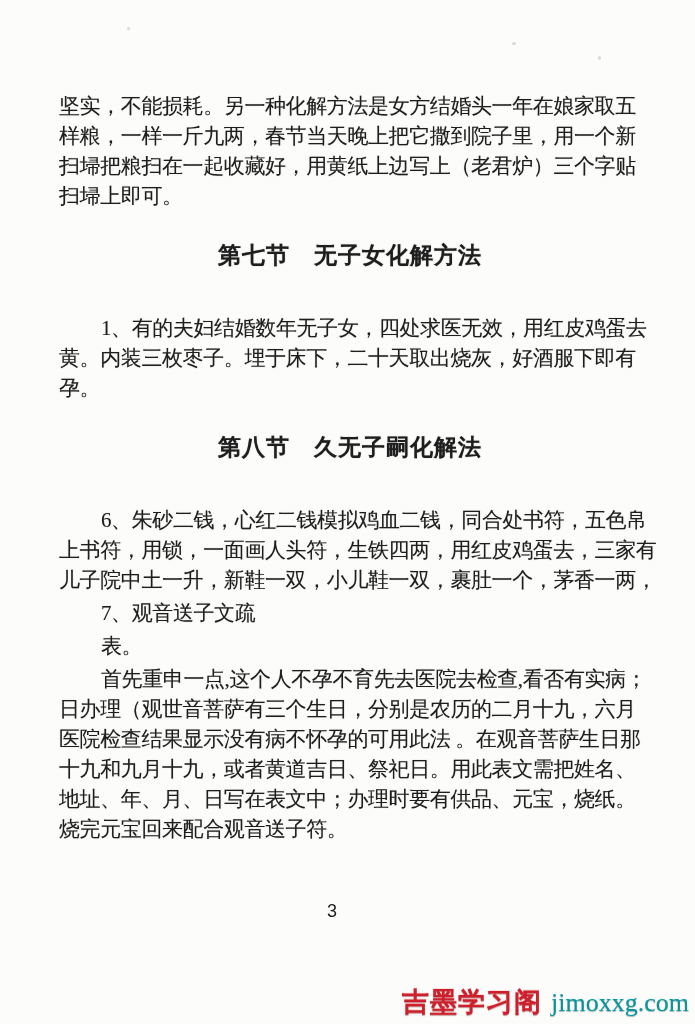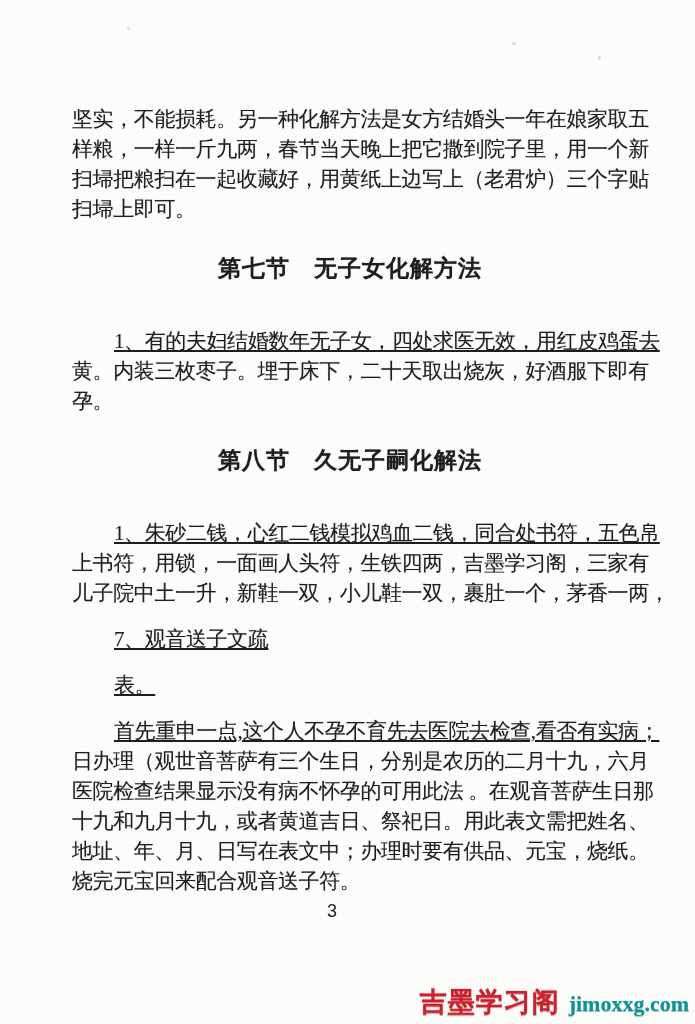--- a/index.html
+++ b/index.html
@@ -13,23 +13,23 @@
   .page { position: absolute; inset: 0; }
   .content {
     position: absolute;
     left: 56px; top: 88px; width: 588px;
     color: #1e1e1e;
     font-size: 21px;
     line-height: 30px;
     letter-spacing: -0.4px;
     text-shadow: 0 0 1px rgba(40,40,40,0.35);
   }
-  .para { margin: 16px; }
+  .para { margin: 3px; }
   .tline { white-space: nowrap; height: 30px; }
-  .para.indent .tline:first-child { text-indent: 42px; text-decoration: underline; }
+  .para.indent .tline:first-child { text-indent: 42px; }
   .heading {
     font-weight: bold;
     font-size: 23px;
     line-height: 34px;
     text-align: center;
     margin: 28px 0 40px 0;
     letter-spacing: 1px;
     text-shadow: 0 0 1px rgba(20,20,20,0.5);
   }
   .page-number {
@@ -47,21 +47,21 @@
     white-space: nowrap;
   }
   .wm-name {
     font-family: "Liberation Sans", sans-serif;
     font-size: 27px; font-weight: bold;
     letter-spacing: 1px;
     text-shadow: 0 1px 1px rgba(120,0,10,0.45), 0 -1px 0 rgba(255,200,200,0.55);
   }
   .wm-url {
     font-family: "Liberation Serif", serif;
-    font-size: 22px; font-weight: bold;
+    font-size: 26px; font-weight: normal;
     text-shadow: 0 1px 1px rgba(0,80,85,0.4), 0 -1px 0 rgba(210,250,250,0.5);
   }
   .speck {
     position: absolute;
     background: #bdbdb7;
     border-radius: 50%;
     opacity: 0.55;
   }
 </style>
 </head>
@@ -81,22 +81,22 @@
         <div class="tline">扫埽上即可。</div>
       </div>
       <div class="heading">第七节　无子女化解方法</div>
       <div class="para indent">
         <div class="tline">1、有的夫妇结婚数年无子女，四处求医无效，用红皮鸡蛋去</div>
         <div class="tline">黄。内装三枚枣子。埋于床下，二十天取出烧灰，好酒服下即有</div>
         <div class="tline">孕。</div>
       </div>
       <div class="heading">第八节　久无子嗣化解法</div>
       <div class="para indent">
-        <div class="tline">1、朱砂二钱，心红二钱模拟鸡血二钱，同合处书符，五色帛</div>
-        <div class="tline">上书符，用锁，一面画人头符，生铁四两，吉墨学习阁，三家有</div>
+        <div class="tline">6、朱砂二钱，心红二钱模拟鸡血二钱，同合处书符，五色帛</div>
+        <div class="tline">上书符，用锁，一面画人头符，生铁四两，用红皮鸡蛋去，三家有</div>
         <div class="tline">儿子院中土一升，新鞋一双，小儿鞋一双，裹肚一个，茅香一两，</div>
       </div>
       <div class="para indent">
         <div class="tline">7、观音送子文疏</div>
       </div>
       <div class="para indent">
         <div class="tline">表。</div>
       </div>
       <div class="para indent">
         <div class="tline">首先重申一点,这个人不孕不育先去医院去检查,看否有实病；</div>

